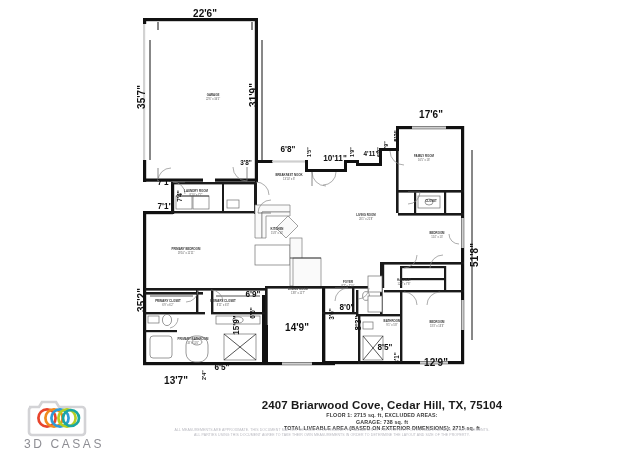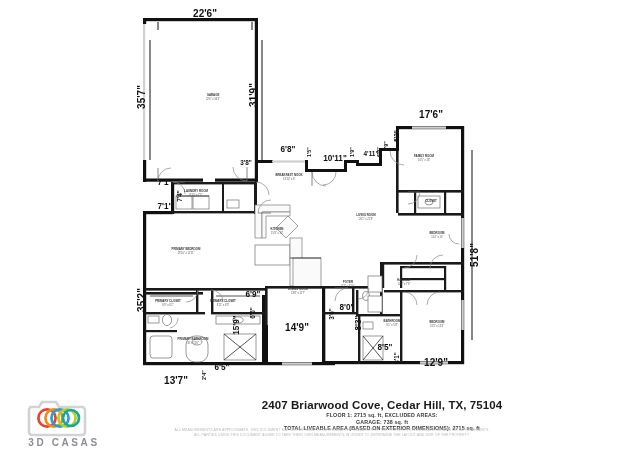--- a/index.html
+++ b/index.html
@@ -98,24 +98,24 @@
     top: 0px;
     width: 62px;
     height: 42px;
   }
   #logo-wordmark {
     position: absolute;
     left: 0px;
     top: 41px;
     width: 100px;
     text-align: center;
-    font-size: 10px;
+    font-size: 12px;
     letter-spacing: 2.6px;
     color: #8d8d93;
-    font-weight: bold;
+    font-weight: normal;
   }
 
   
   .room-name {
     font-family: "Liberation Sans", sans-serif;
     font-size: 2.9px;
     fill: #333;
     text-anchor: middle;
     font-weight: bold;
   }

